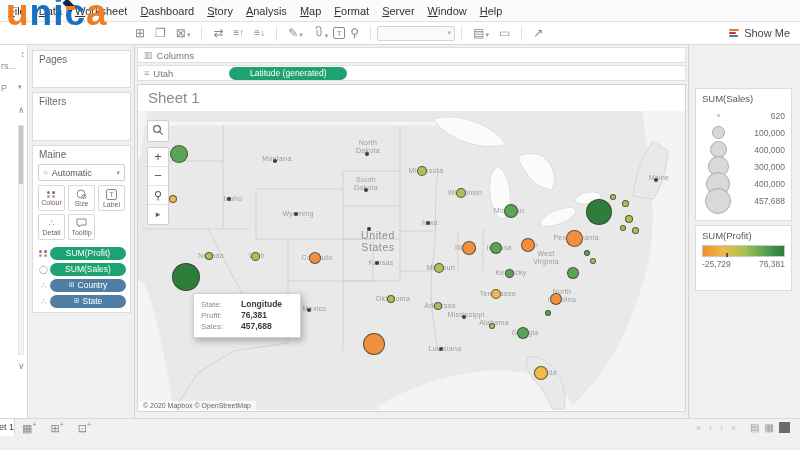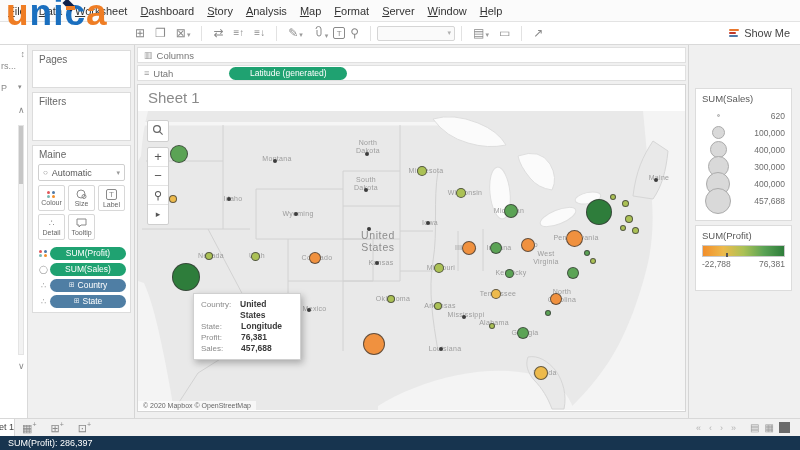--- a/index.html
+++ b/index.html
@@ -460,24 +460,20 @@
           <div class="mcbox zoom">
             <div>+</div>
             <div>−</div>
             <div style="font-size:11px;">⚲</div>
             <div style="font-size:9px;">▸</div>
           </div>
         </div>
 
         <div class="tooltip">
           <div class="trow">
-              <span class="tl">Country:</span>
-              <span class="tv">United States</span>
-            </div>
-          <div class="trow">
               <span class="tl">State:</span>
               <span class="tv">Longitude</span>
             </div>
           <div class="trow">
               <span class="tl">Profit:</span>
               <span class="tv">76,381</span>
             </div>
           <div class="trow">
               <span class="tl">Sales:</span>
               <span class="tv">457,688</span>
@@ -530,21 +526,21 @@
             <span class="val">457,688</span>
           </div>
         </div>
     </div>
     <div class="legend-card profit">
       <div class="ltitle">SUM(Profit)</div>
       <div class="grad" id="profit-gradient" style="background: linear-gradient(to right, rgb(242, 142, 43), rgb(237, 186, 76), rgb(171, 193, 85), rgb(91, 163, 85), rgb(46, 125, 59));">
           <span class="tick"></span>
         </div>
       <div class="grad-labels">
-        <span>-22,788</span>
+        <span>-25,729</span>
         <span>76,381</span>
       </div>
     </div>
   </div>
 
   <div class="tab-row">
     <span class="sheet-tab">Sheet 1</span>
     <span class="tab-btn">▦<sup>+</sup></span>
     <span class="tab-btn">⊞<sup>+</sup></span>
     <span class="tab-btn">⊡<sup>+</sup></span>
@@ -553,14 +549,13 @@
       <span>‹</span>
       <span>›</span>
       <span>»</span>
     </span>
     <span class="view-icons">
       <span>▤</span>
       <span>▦</span>
       <span class="active"></span>
     </span>
   </div>
-  <div class="status-bar">SUM(Profit): 286,397</div>
 </div>
 
 </body></html>

